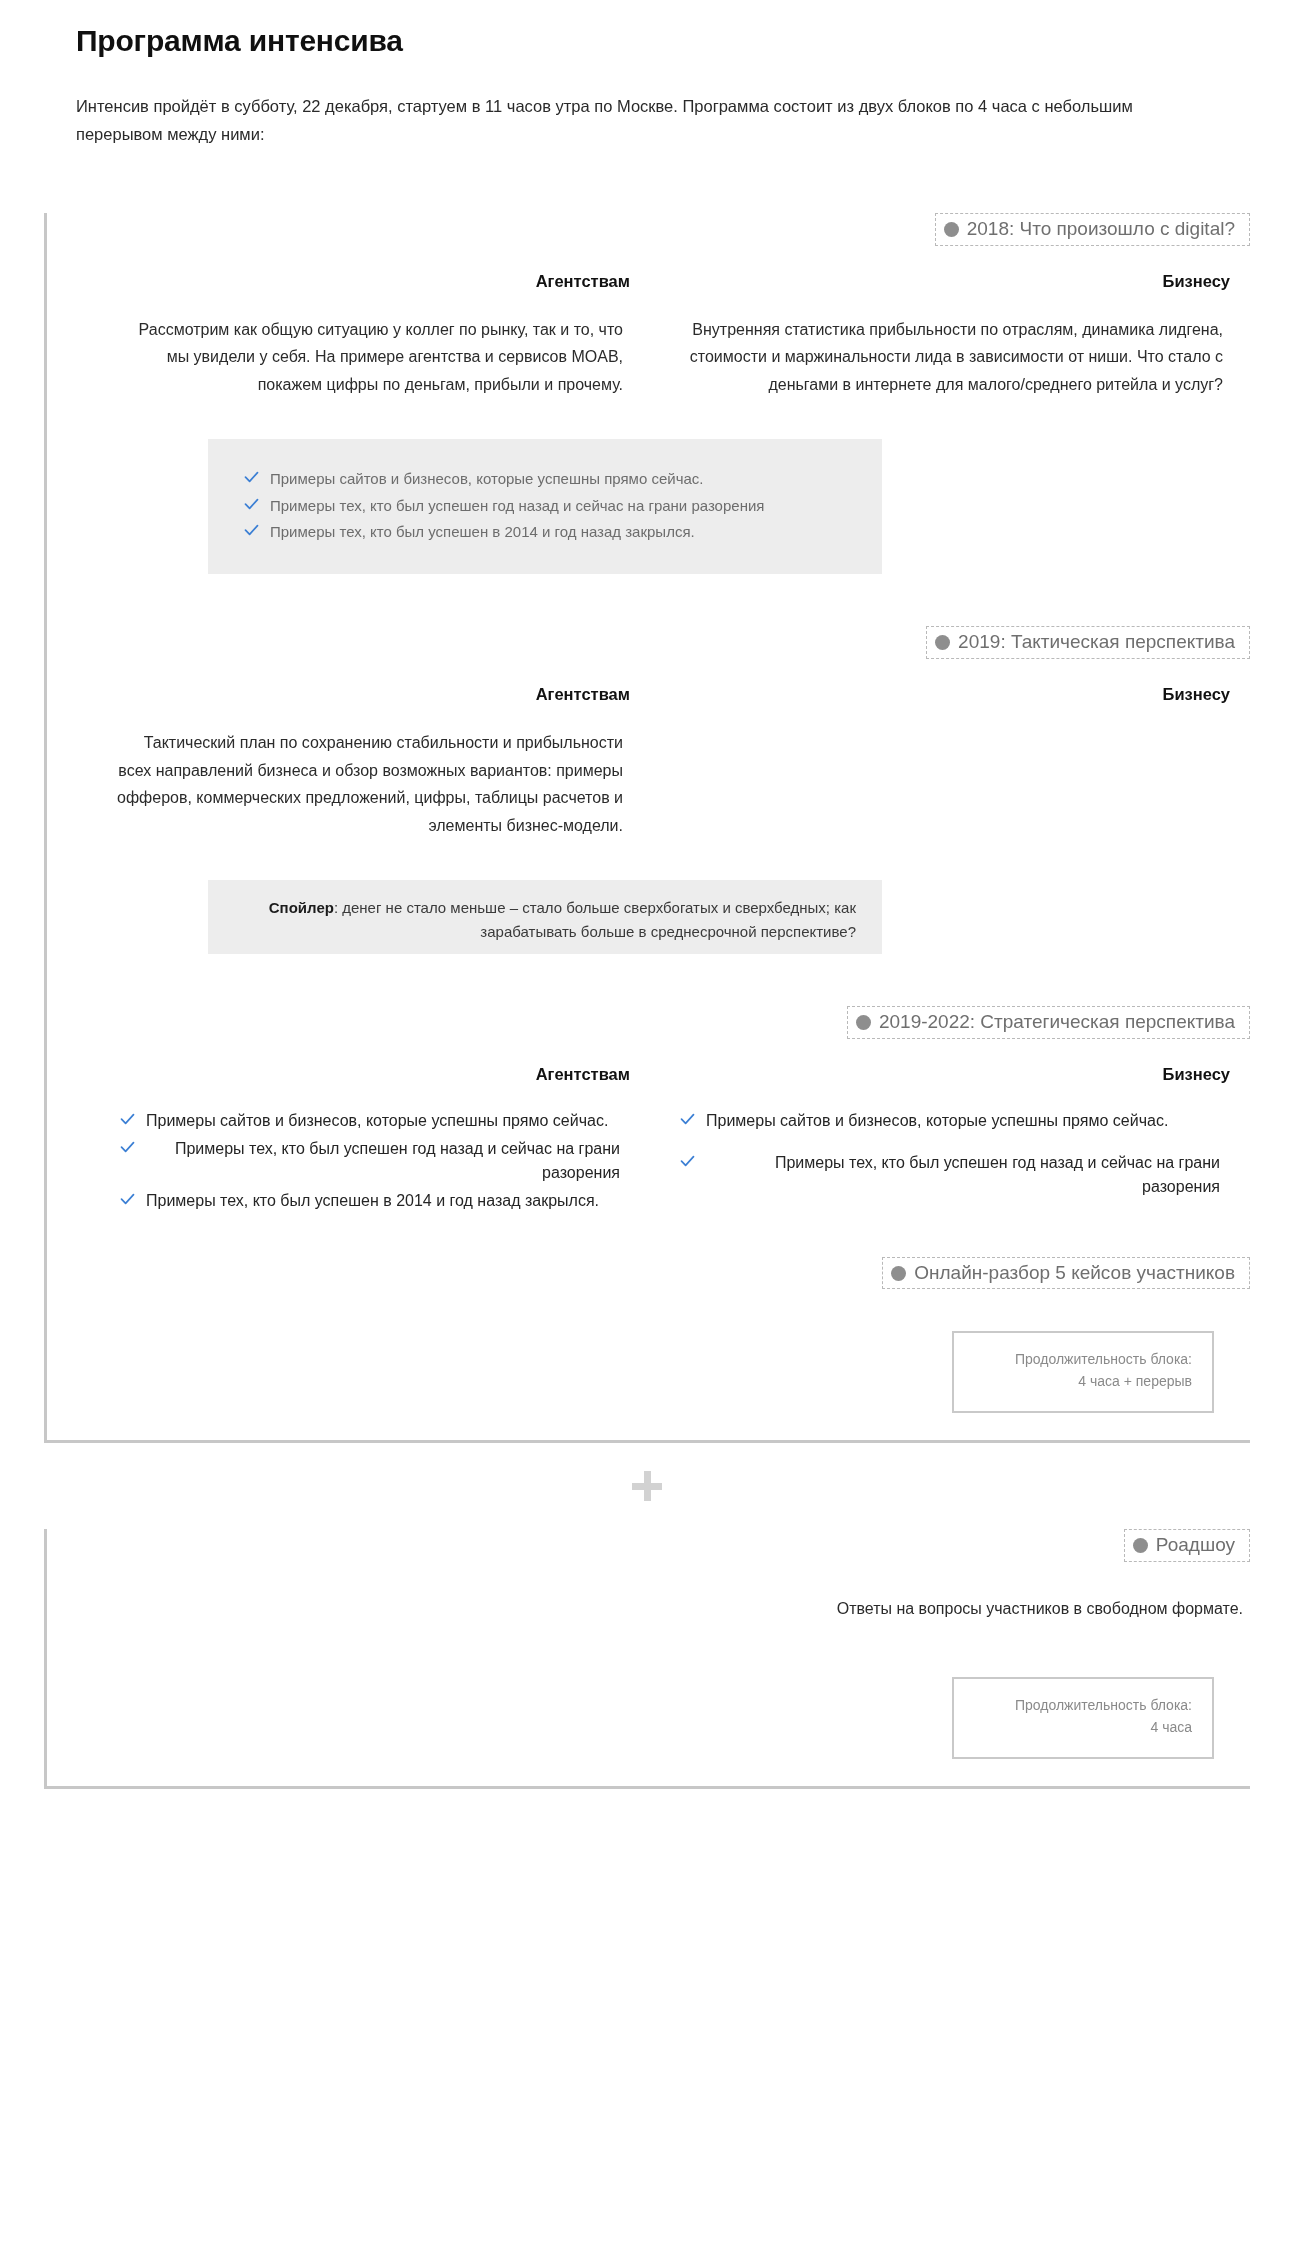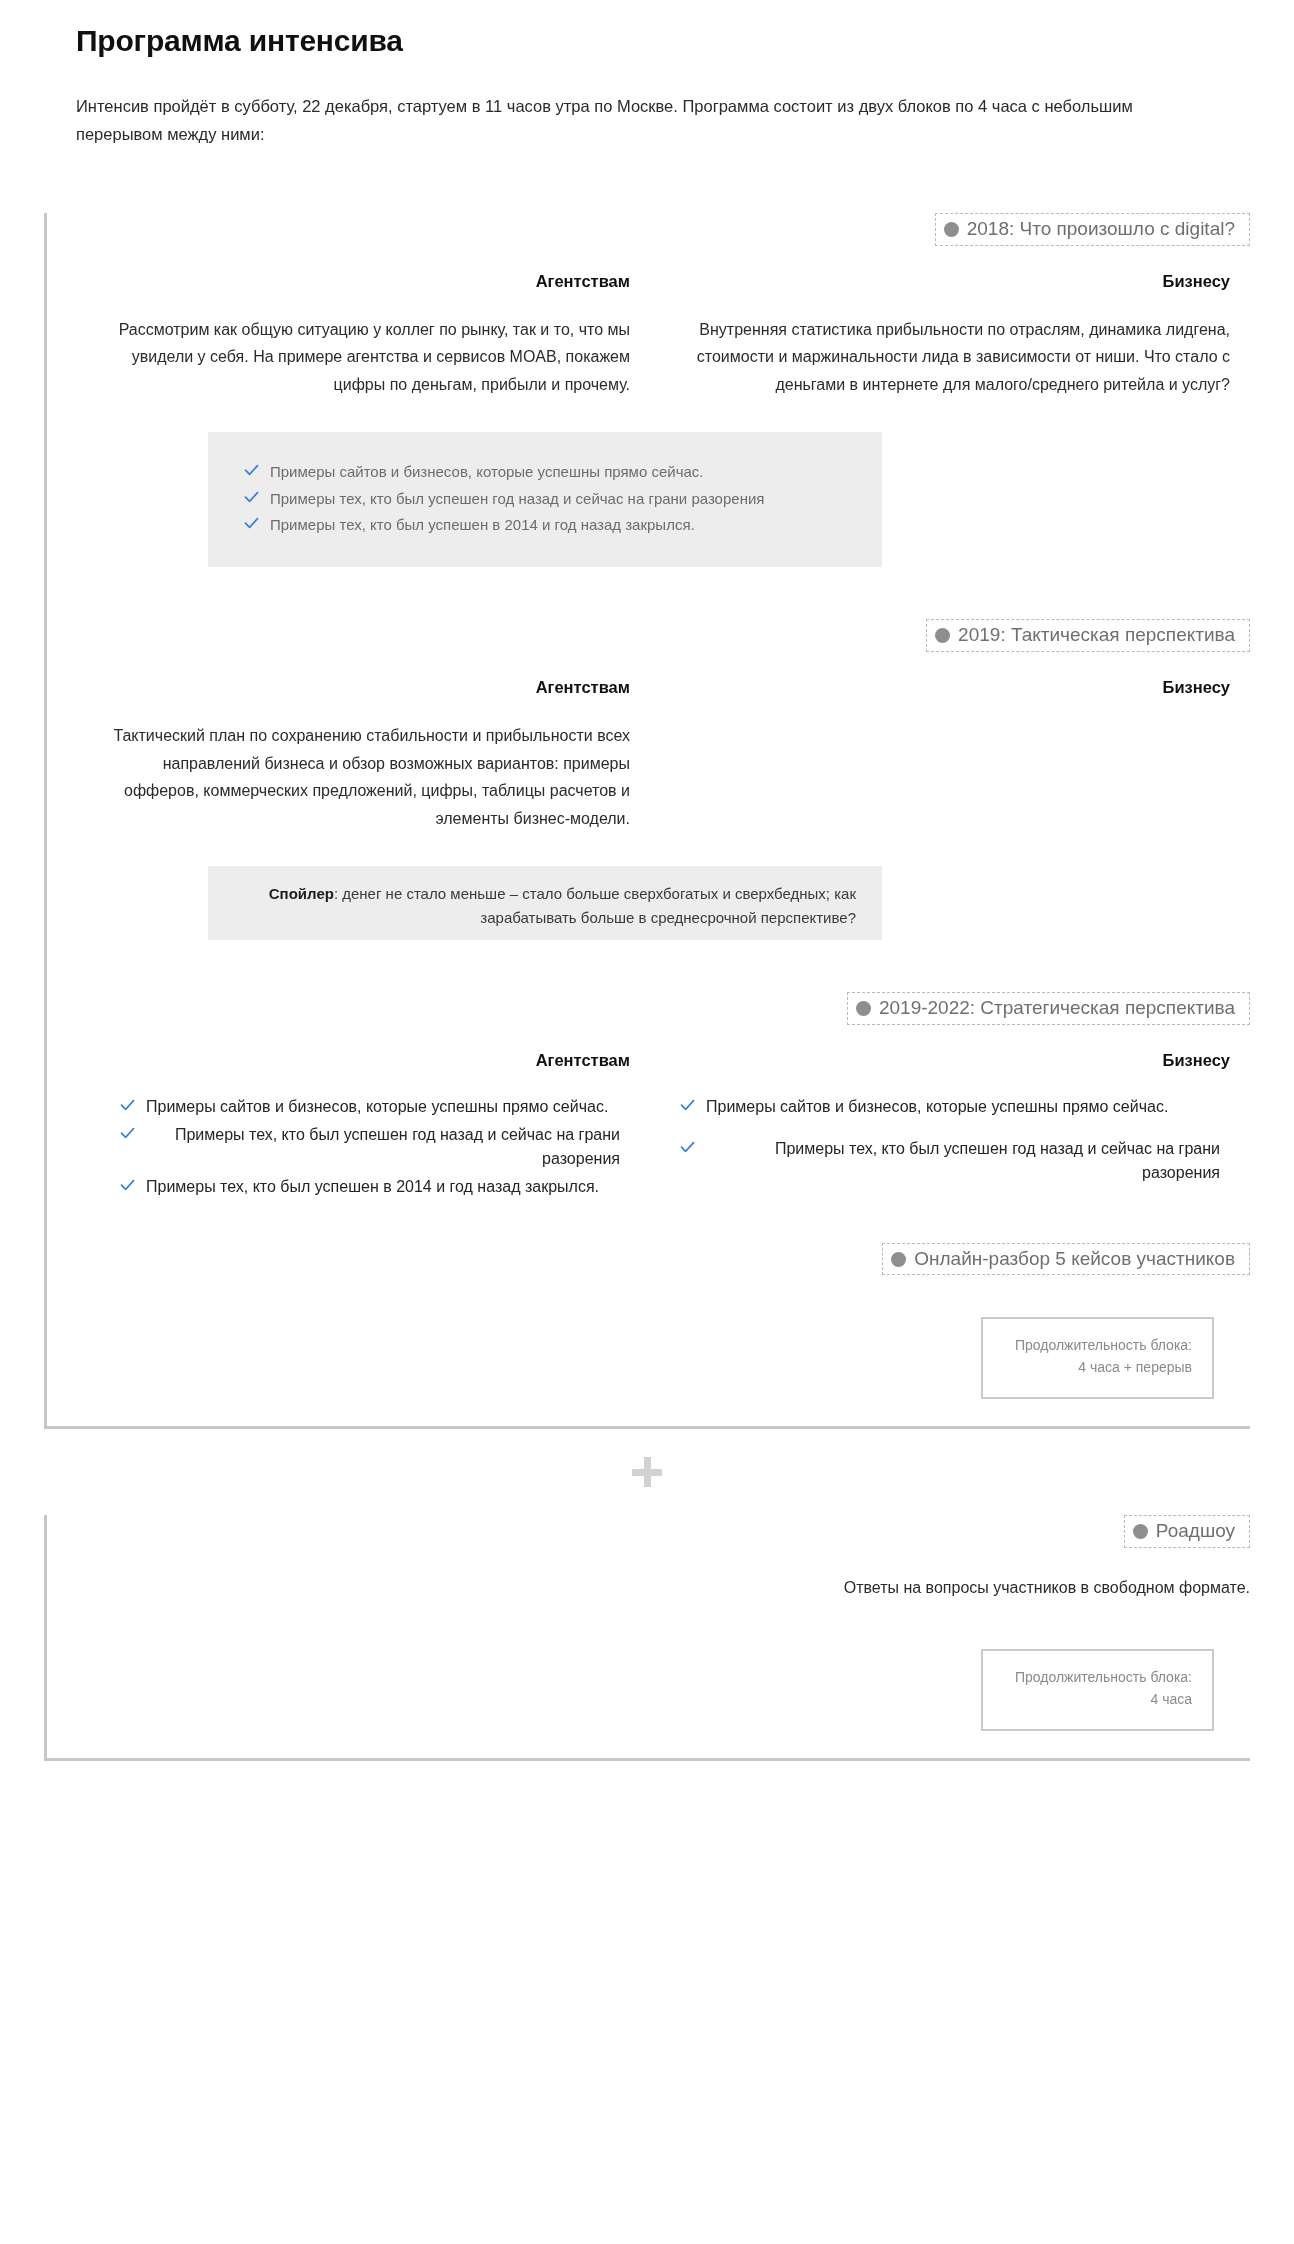--- a/index.html
+++ b/index.html
@@ -106,21 +106,21 @@
   .col-right{ width:560px; }
 
   .col-head{
     margin:0 0 24px 0;
     font-size:16.5px;
     font-weight:bold;
     color:#111;
     line-height:1.2;
   }
   .col-text{
-    margin:0;
+    margin:7px;
     font-size:16px;
     line-height:1.72;
     color:#2b2b2b;
   }
 
   
   .callout{
     background:#ededed;
     margin:34px 0 0 164px;
     padding:18px 26px 20px 26px;
@@ -177,21 +177,21 @@
   
   .duration-wrap{
     display:flex;
     justify-content:flex-end;
     padding:0 36px 0 0;
   }
   .duration{
     border:2px solid #c9c9c9;
     background:#fff;
     padding:16px 20px 18px 20px;
-    width:233px;
+    width:262px;
     box-sizing:border-box;
     font-size:14px;
     line-height:1.55;
     color:#8a8a8a;
   }
   .duration .d-line{display:block;}
 
   
   .plus-sep{
     display:flex;

